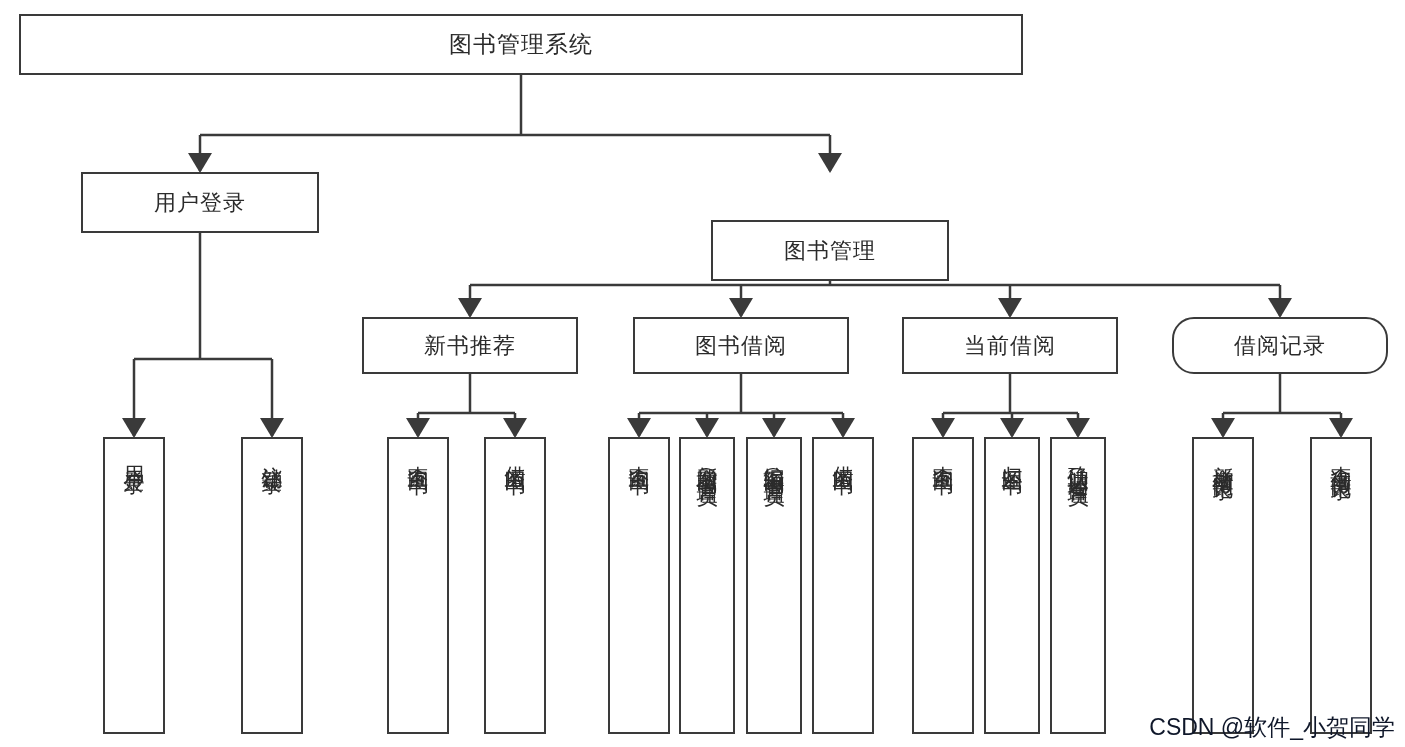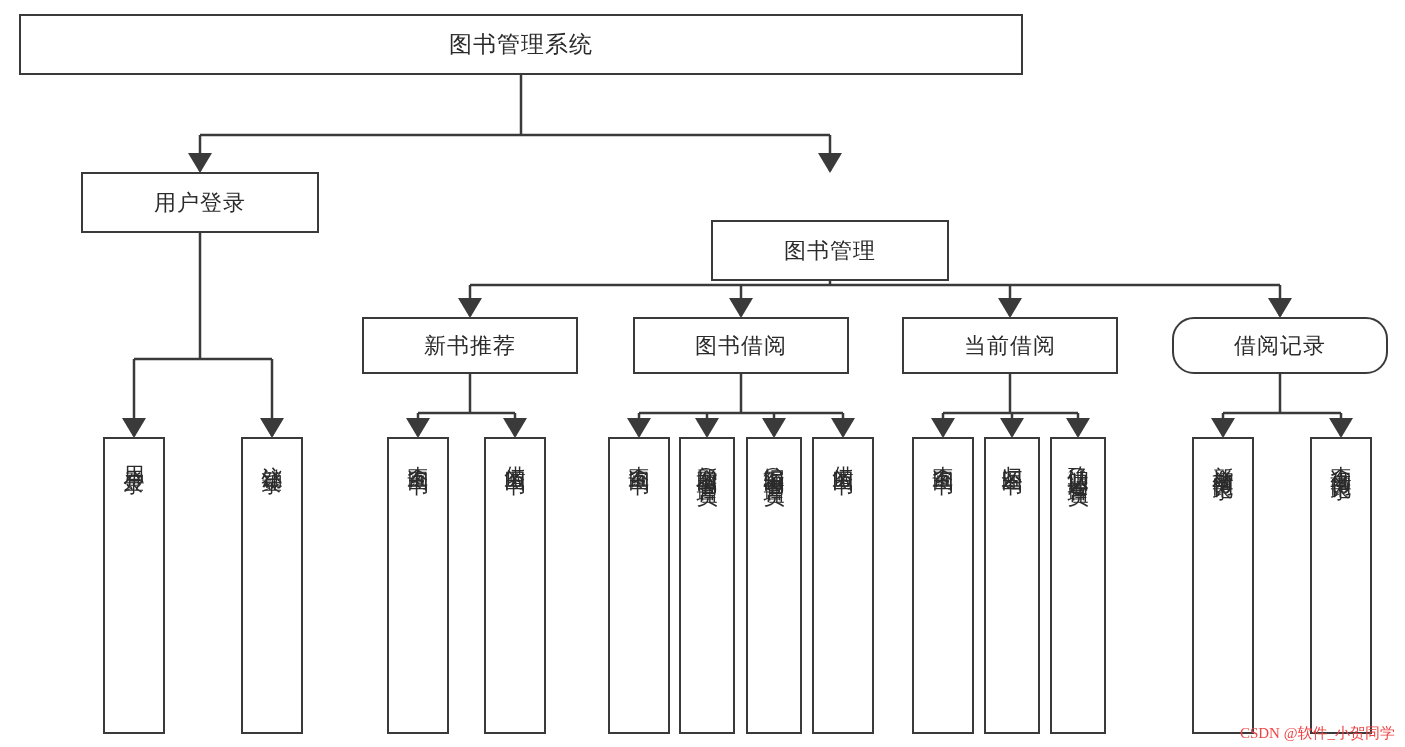--- a/index.html
+++ b/index.html
@@ -61,25 +61,25 @@
     text-orientation: upright;
     font-size: 21px;
     letter-spacing: 3px;
     line-height: 1.05;
     white-space: nowrap;
   }
   .watermark {
     position: absolute;
     right: 10px;
     bottom: 4px;
-    font-size: 15px;
-    color: #ef4444;
+    font-size: 23px;
+    color: #0f172a;
     z-index: 5;
     white-space: nowrap;
-    font-family: Liberation Serif, serif;
+    font-family: Liberation Sans, sans-serif;
   }
 </style>
 </head>
 <body>
 
 <div id="canvas">
 
   <svg id="edges" viewBox="0 0 1405 747">
     <defs>
       <marker id="arrow" viewBox="0 0 10 12" refX="9" refY="6" markerWidth="8" markerHeight="10" orient="auto-start-reverse">

